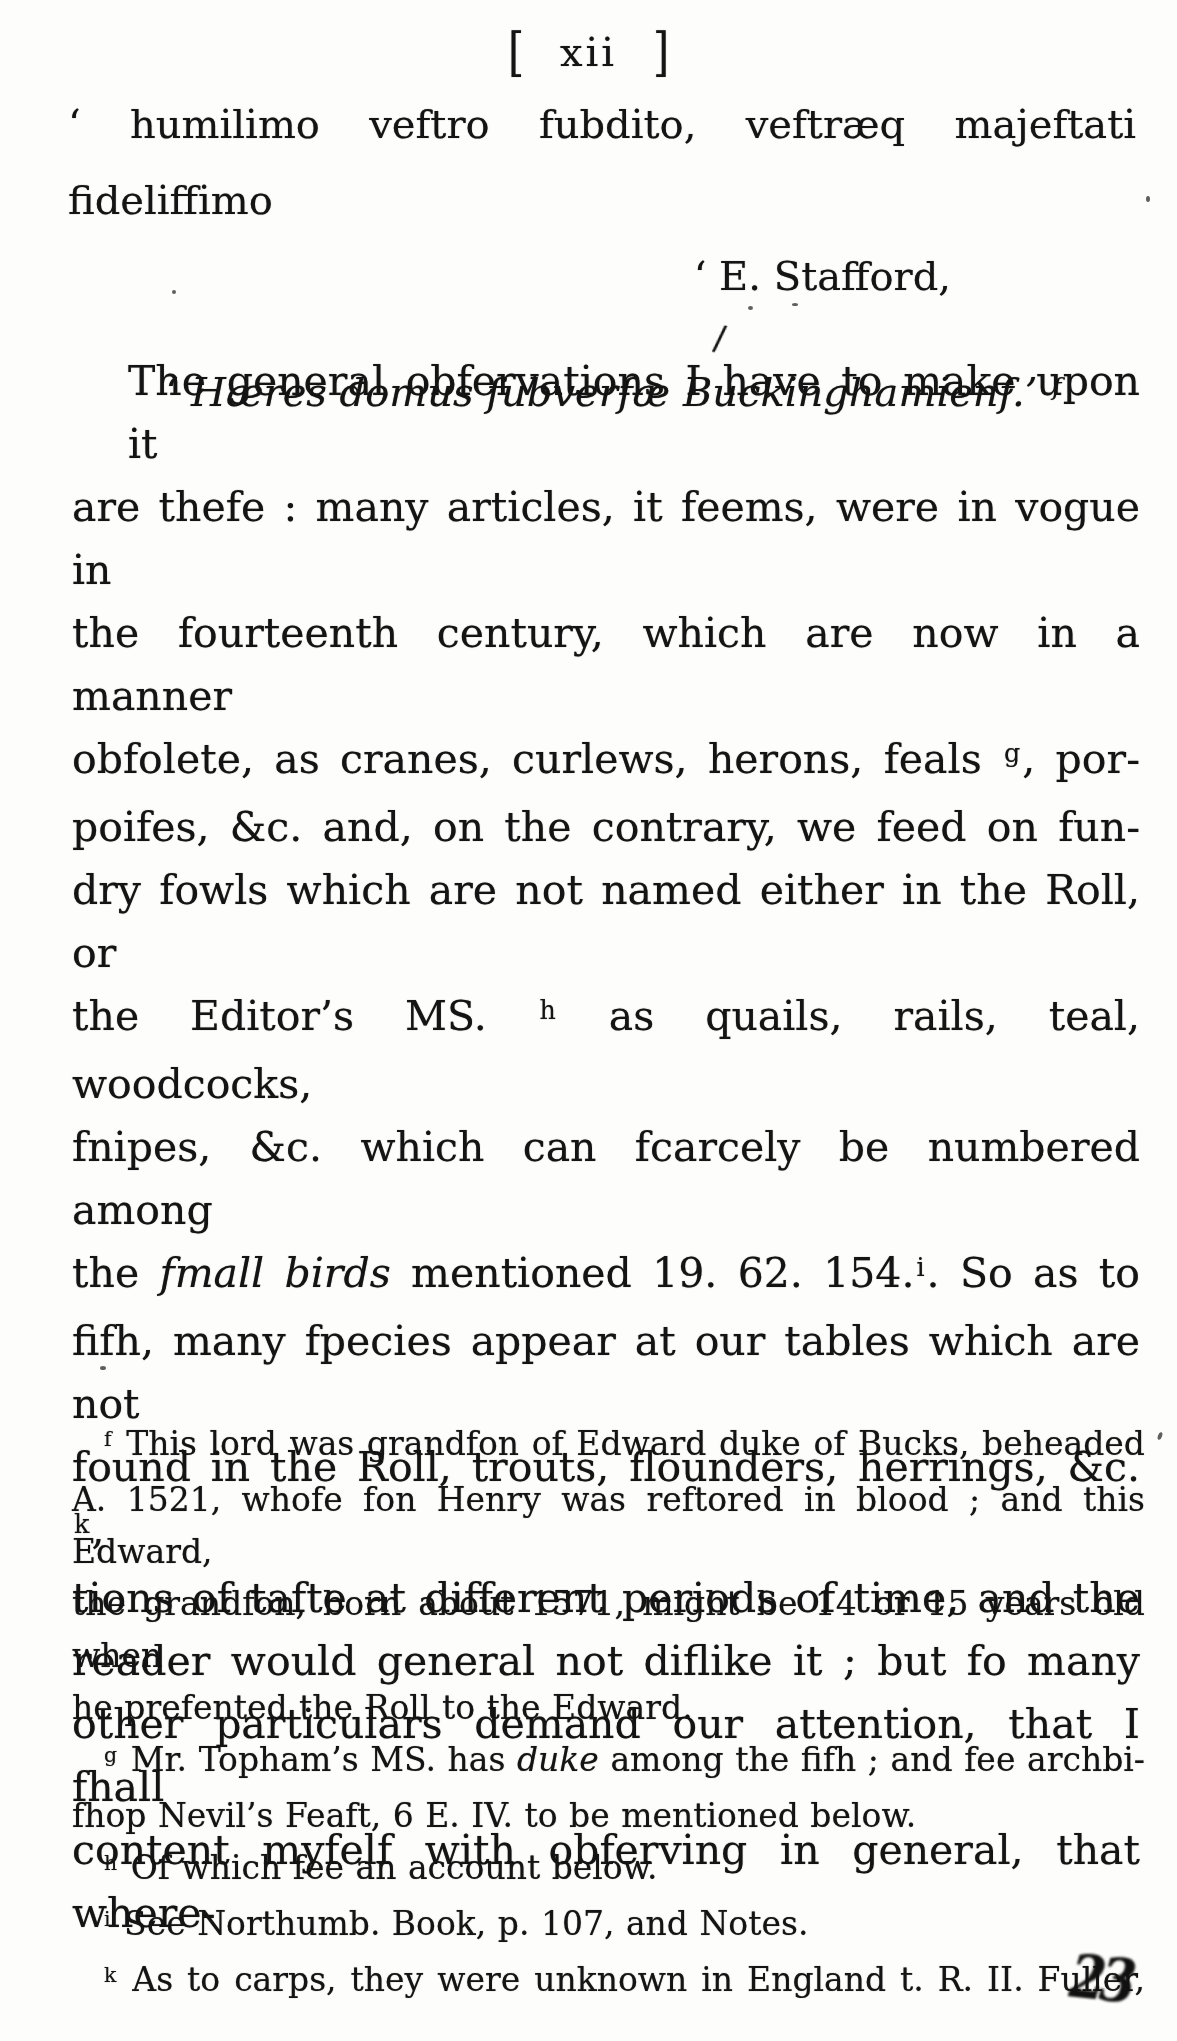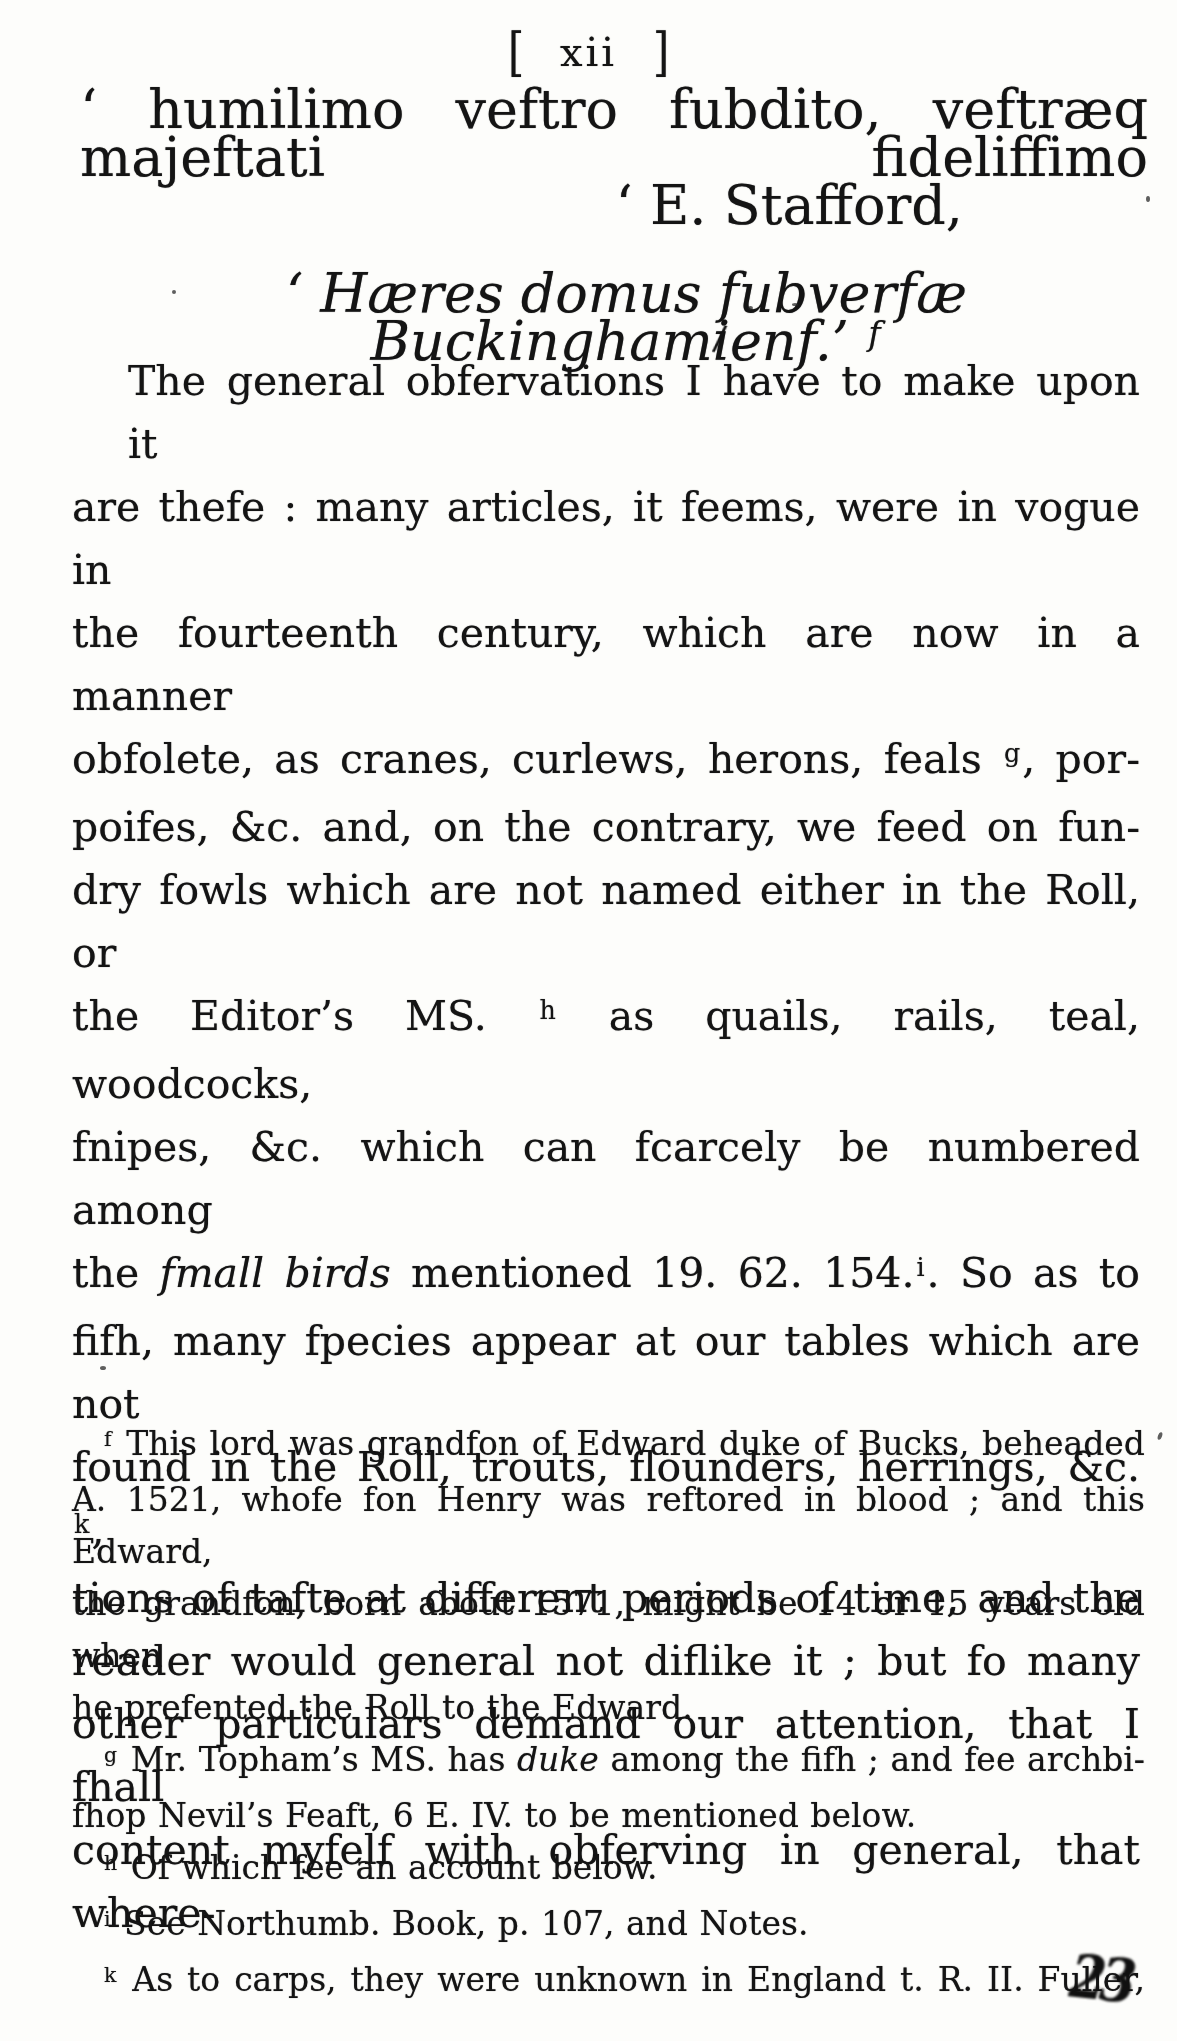--- a/index.html
+++ b/index.html
@@ -21,22 +21,22 @@
     display: flex; justify-content: center; align-items: center;
     gap: 34px;
     font-size: 40px;
   }
   .folio .bracket { font-size: 52px; line-height: 52px; transform: scaleX(0.8); }
   .folio .numeral { letter-spacing: 3px; }
 
   
   .salutation {
     position: absolute;
-    top: 86px; left: 80px; width: 1068px;
-    font-size: 54px; line-height: 48px;
+    top: 86px; left: 68px; width: 1068px;
+    font-size: 40px; line-height: 76px;
   }
   .salutation .line:nth-child(3) { margin-top: 40px; font-style: italic; }
 
   
   .line { white-space: normal; }
   .al-justify { text-align: justify; text-align-last: justify; }
   .al-left    { text-align: left;    text-align-last: left; }
   .al-right   { text-align: right;   text-align-last: right; padding-right: 185px; box-sizing: border-box; }
   .al-center  { text-align: center;  text-align-last: center; padding-left: 25px; box-sizing: border-box; }
 

